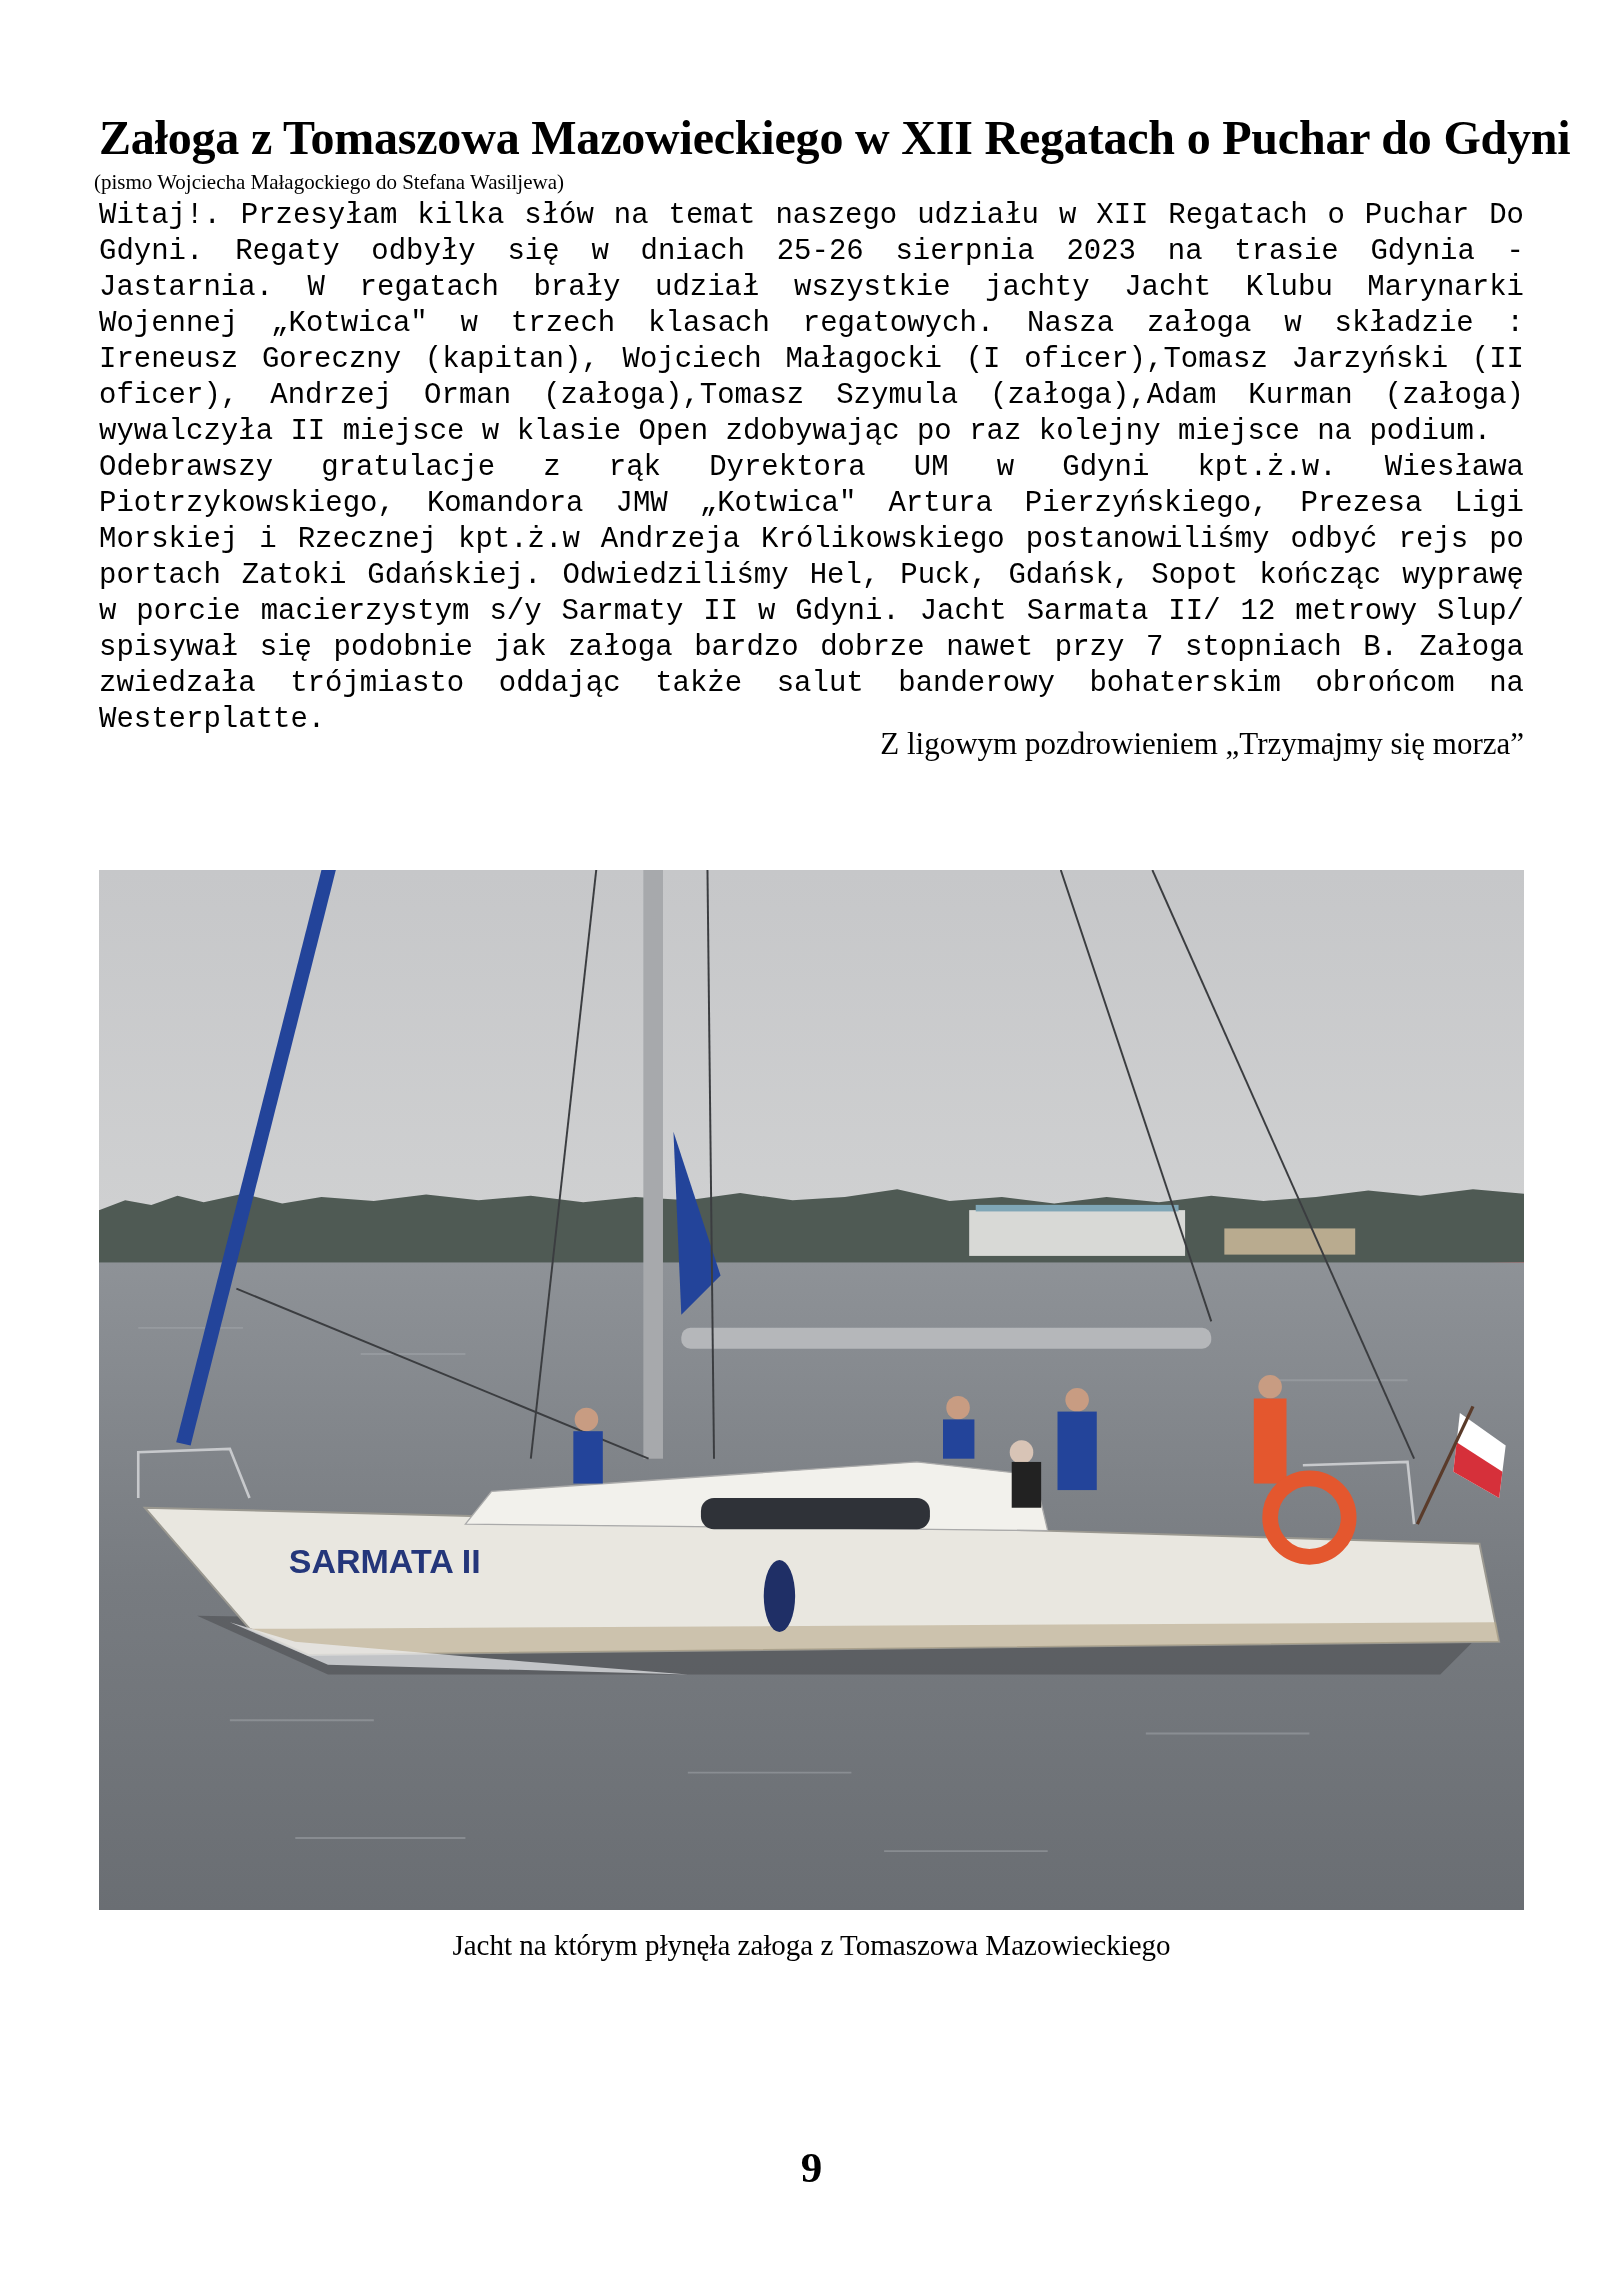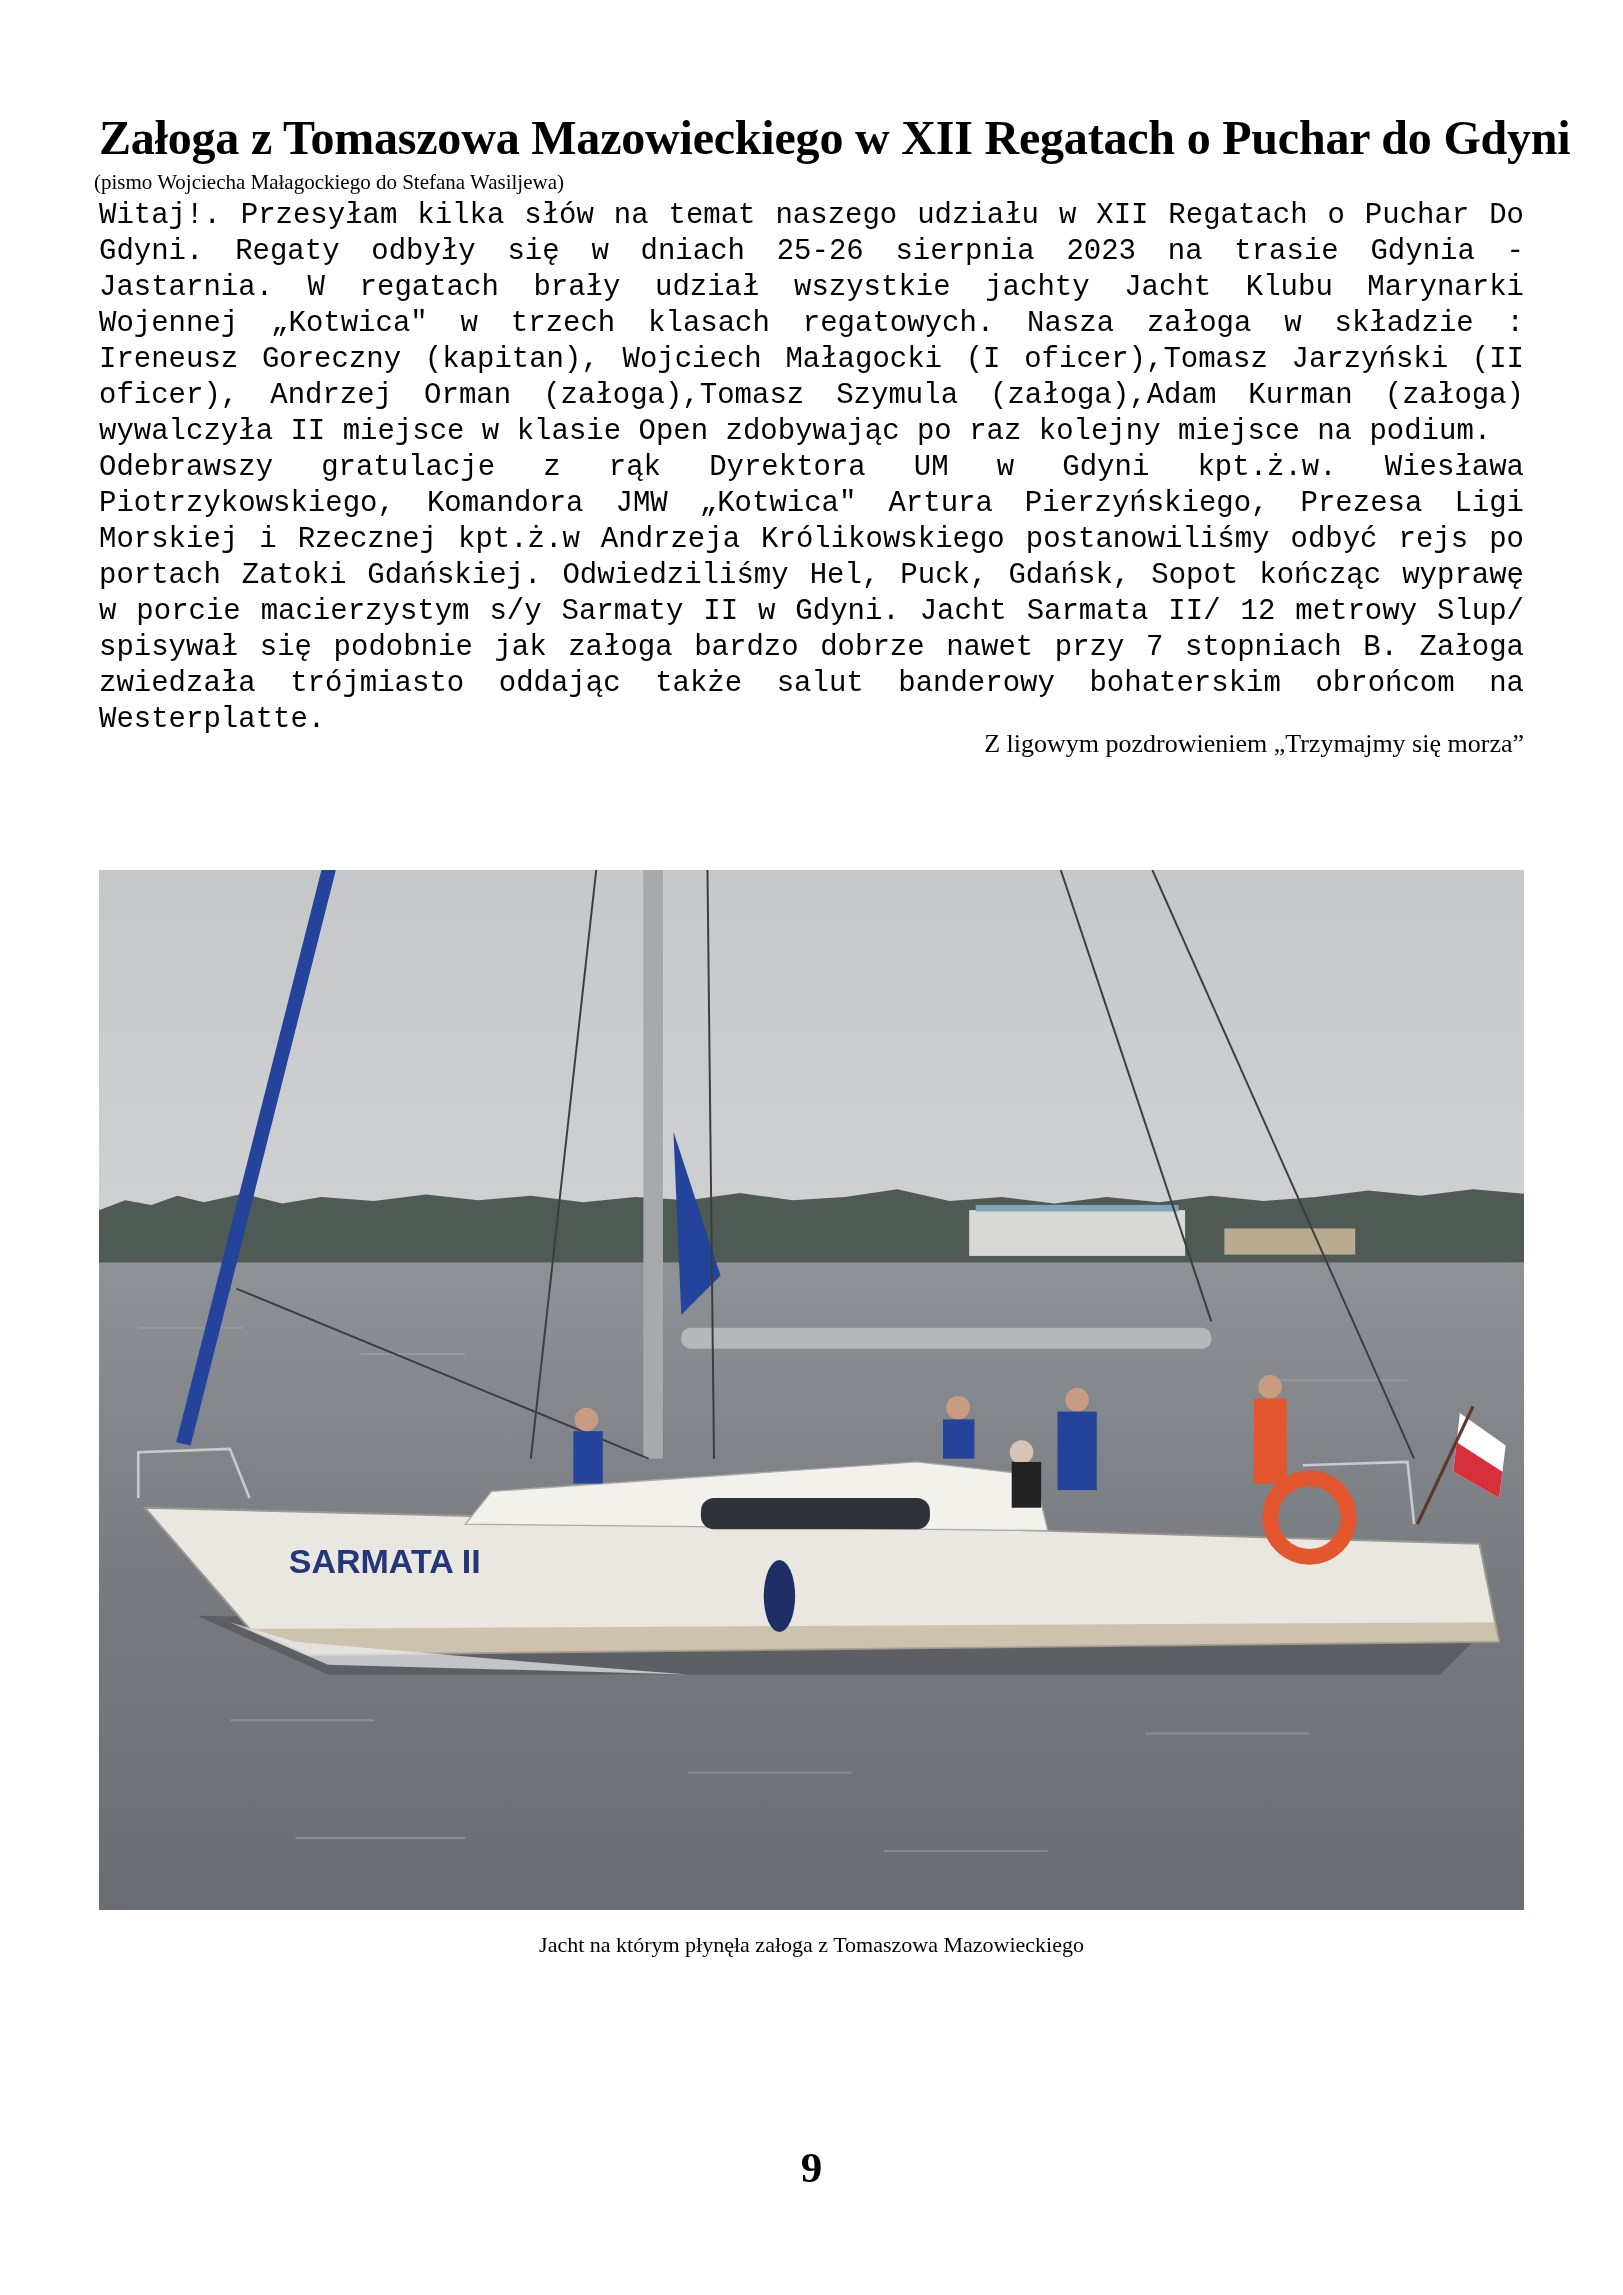--- a/index.html
+++ b/index.html
@@ -2,25 +2,25 @@
 <html style="font-size:10.5px"><head>
   <meta charset="utf-8">
   <style>
     html, body { margin: 0; padding: 0; background: #ffffff; }
     body { width: 1623px; height: 2295px; position: relative; overflow: hidden; font-family: "Liberation Serif", "DejaVu Serif", serif; color: #000; }
     .page { position: absolute; left: 0; top: 0; width: 1623px; height: 2295px; }
     .title { position: absolute; left: 99px; top: 116px; width: 1426px; font-size: 48px; font-weight: bold; line-height: 44px; letter-spacing: -0.2px; white-space: nowrap; }
     .subtitle { position: absolute; left: 94px; top: 164px; font-size: 21px; line-height: 37px; white-space: nowrap; }
     .body-text { position: absolute; left: 99px; top: 198px; width: 1425px; font-size: 29px; line-height: 36px; text-align: justify; }
     .body-text p { margin: 0; font-family: Liberation Mono, monospace; }
-    .closing { position: absolute; right: 99px; top: 725px; text-align: right; font-size: 26px; line-height: 37px; }
+    .closing { position: absolute; right: 99px; top: 725px; text-align: right; font-size: 31px; line-height: 37px; }
     .closing div { white-space: nowrap; }
     .photo { position: absolute; left: 99px; top: 870px; width: 1425px; height: 1040px; overflow: hidden; background: #ef4444; }
     .photo svg { display: block; width: 100%; height: 100%; }
-    .caption { position: absolute; left: 0; width: 1623px; top: 1930px; text-align: center; font-size: 22px; line-height: 30px; }
+    .caption { position: absolute; left: 0; width: 1623px; top: 1930px; text-align: center; font-size: 29px; line-height: 30px; }
     .page-number { position: absolute; left: 0; width: 1623px; top: 2142px; text-align: center; font-size: 43px; font-weight: bold; line-height: 52px; }
   </style>
 </head>
 <body>
 
 <div class="page">
   <div class="title">Załoga z Tomaszowa Mazowieckiego w XII Regatach o Puchar do Gdyni</div>
   <div class="subtitle">(pismo Wojciecha Małagockiego do Stefana Wasiljewa)</div>
 
   <div class="body-text">

